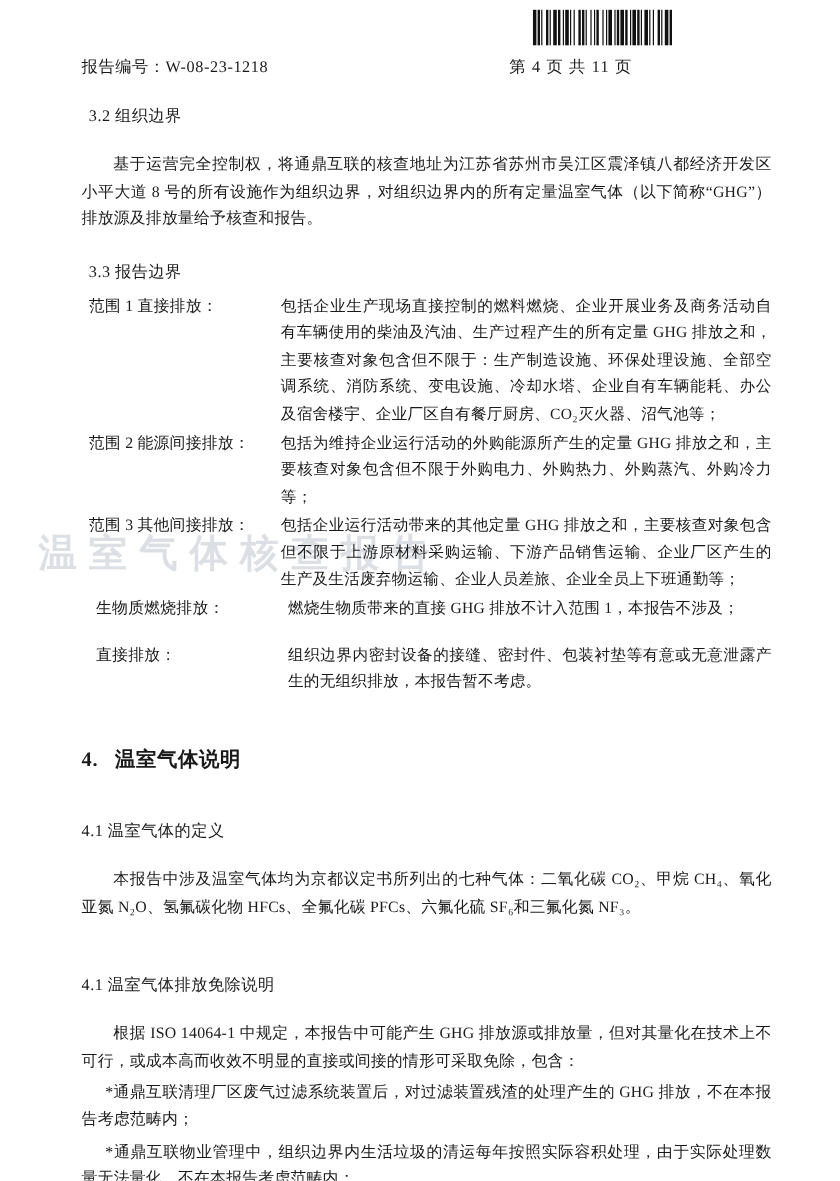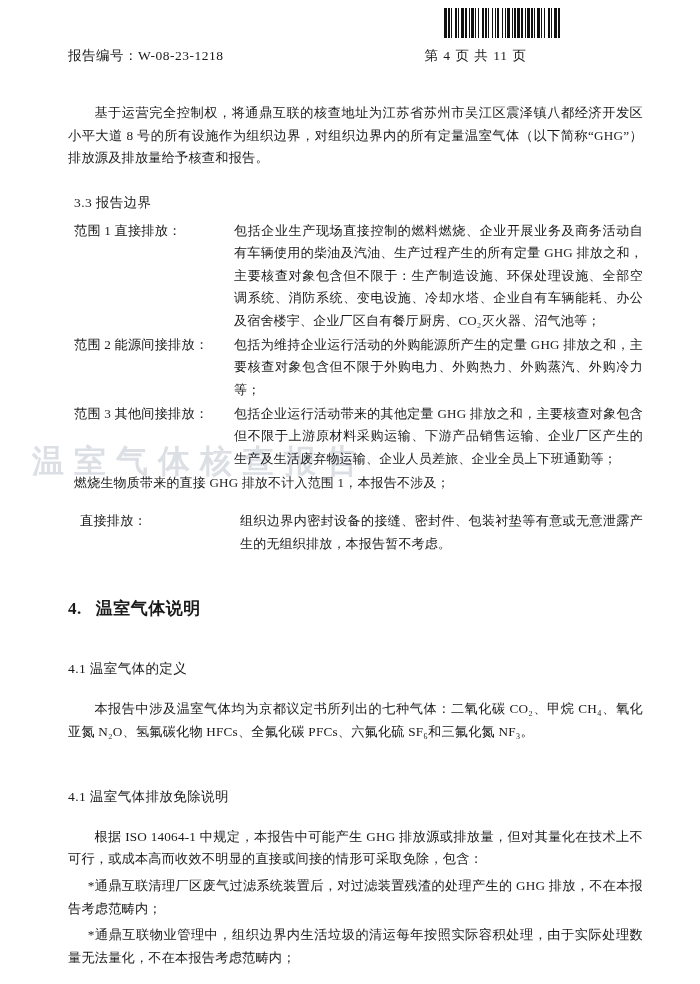--- a/index.html
+++ b/index.html
@@ -210,20 +210,21 @@
 
   <div class="doc-header">
     <span class="left">报告编号：W-08-23-1218</span>
     <span class="right">第 4 页  共 11 页</span>
   </div>
 
   <div class="watermark">温室气体核查报告</div>
 
   <div class="content">
 
+    <div class="h-sec indent-1">3.2 组织边界</div>
     <div class="spacer-sm"></div>
     <p class="para">基于运营完全控制权，将通鼎互联的核查地址为江苏省苏州市吴江区震泽镇八都经济开发区小平大道 8 号的所有设施作为组织边界，对组织边界内的所有定量温室气体（以下简称“GHG”）排放源及排放量给予核查和报告。</p>
 
     <div class="spacer-md"></div>
 
     <div class="h-sec indent-1">3.3 报告边界</div>
 
     <div class="scope-list">
       <div class="scope-row">
         <div class="scope-label">范围 1 直接排放：</div>
@@ -231,20 +232,21 @@
       </div>
       <div class="scope-row">
         <div class="scope-label">范围 2 能源间接排放：</div>
         <div class="scope-text">包括为维持企业运行活动的外购能源所产生的定量 GHG 排放之和，主要核查对象包含但不限于外购电力、外购热力、外购蒸汽、外购冷力等；</div>
       </div>
       <div class="scope-row">
         <div class="scope-label">范围 3 其他间接排放：</div>
         <div class="scope-text">包括企业运行活动带来的其他定量 GHG 排放之和，主要核查对象包含但不限于上游原材料采购运输、下游产品销售运输、企业厂区产生的生产及生活废弃物运输、企业人员差旅、企业全员上下班通勤等；</div>
       </div>
       <div class="scope-row">
+        <div class="scope-label pad">生物质燃烧排放：</div>
         <div class="scope-text">燃烧生物质带来的直接 GHG 排放不计入范围 1，本报告不涉及；</div>
       </div>
       <div class="spacer-sm"></div>
       <div class="scope-row">
         <div class="scope-label pad">直接排放：</div>
         <div class="scope-text">组织边界内密封设备的接缝、密封件、包装衬垫等有意或无意泄露产生的无组织排放，本报告暂不考虑。</div>
       </div>
     </div>
 
     <div class="spacer-lg"></div>

